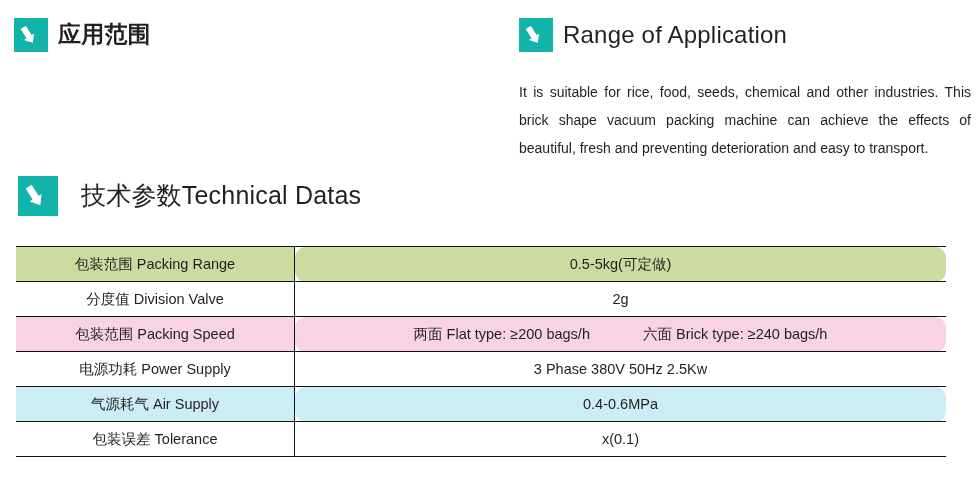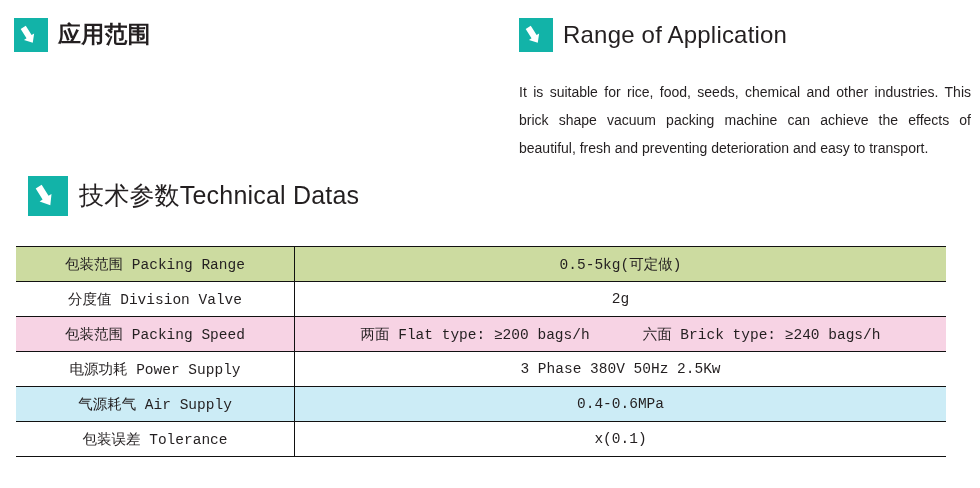--- a/index.html
+++ b/index.html
@@ -80,25 +80,25 @@
     font-size: 14px;
     line-height: 28px;
     color: #231f20;
     text-align: justify;
     text-justify: inter-word;
   }
 
   
   .tech-heading {
     position: absolute;
-    left: 28px;
+    left: 18px;
     top: 176px;
     display: flex;
     align-items: center;
-    gap: 11px;
+    gap: 23px;
   }
   .tech-heading .badge {
     width: 40px;
     height: 40px;
     flex: 0 0 40px;
   }
   .tech-heading .heading-text {
     font-size: 25px;
     font-weight: normal;
   }
@@ -110,37 +110,37 @@
     top: 246px;
     width: 930px;
   }
   table.spec {
     border-collapse: collapse;
     width: 930px;
     table-layout: fixed;
   }
   table.spec tr {
     height: 35px;
-    font-family: Liberation Mono, monospace;
   }
   table.spec td {
     font-size: 14.5px;
     color: #231f20;
     padding: 0 10px;
     border-top: 1px solid #111111;
     border-bottom: 1px solid #111111;
     vertical-align: middle;
   }
   table.spec tr td.label {
     width: 258px;
     text-align: center;
     border-right: 1px solid #111111;
   }
   table.spec tr td.value {
     text-align: center;
+    border-radius: 11px;
   }
   table.spec tr.r0 td { background: #ccdba0; }
   table.spec tr.r1 td { background: #ffffff; }
   table.spec tr.r2 td { background: #f7d3e4; }
   table.spec tr.r3 td { background: #ffffff; }
   table.spec tr.r4 td { background: #ccecf6; }
   table.spec tr.r5 td { background: #ffffff; }
 
   .value-split {
     display: flex;

